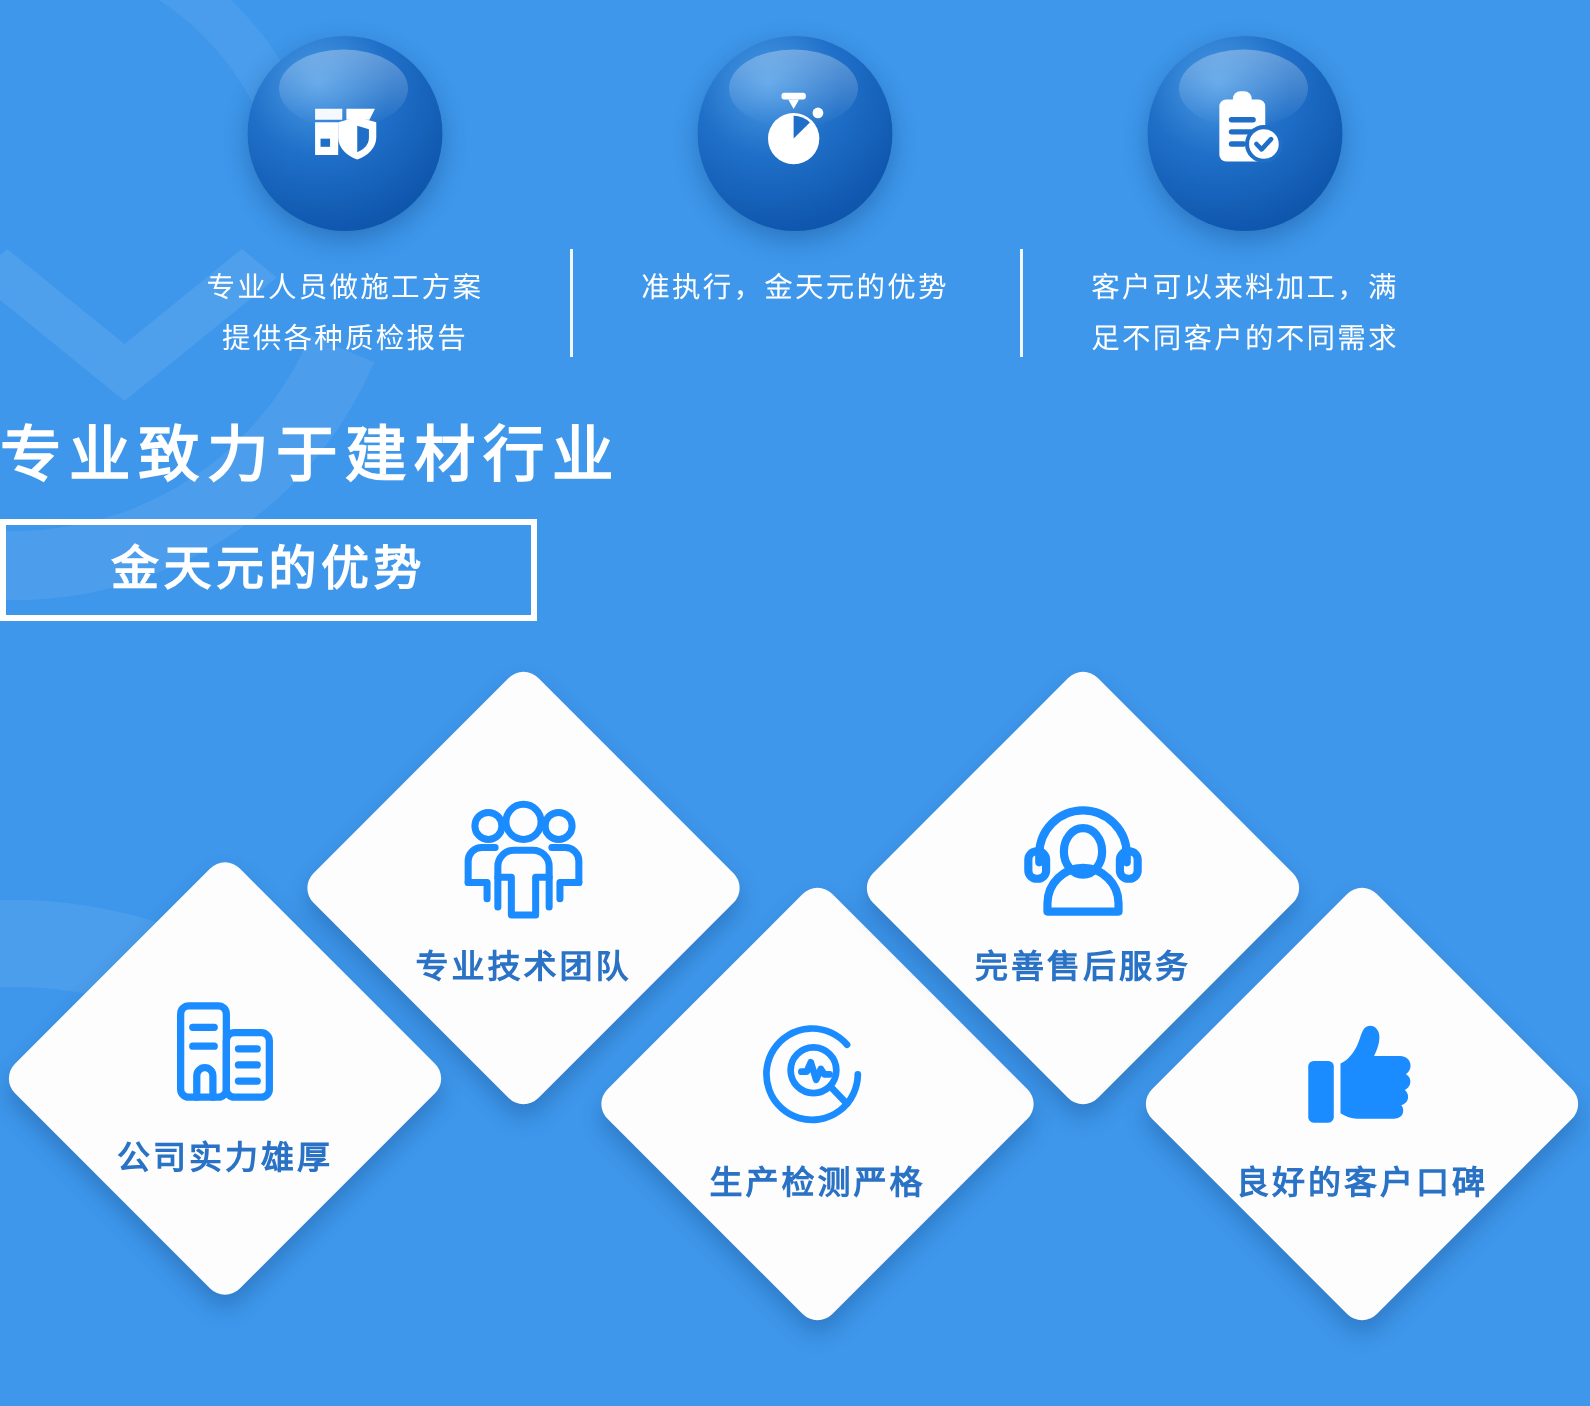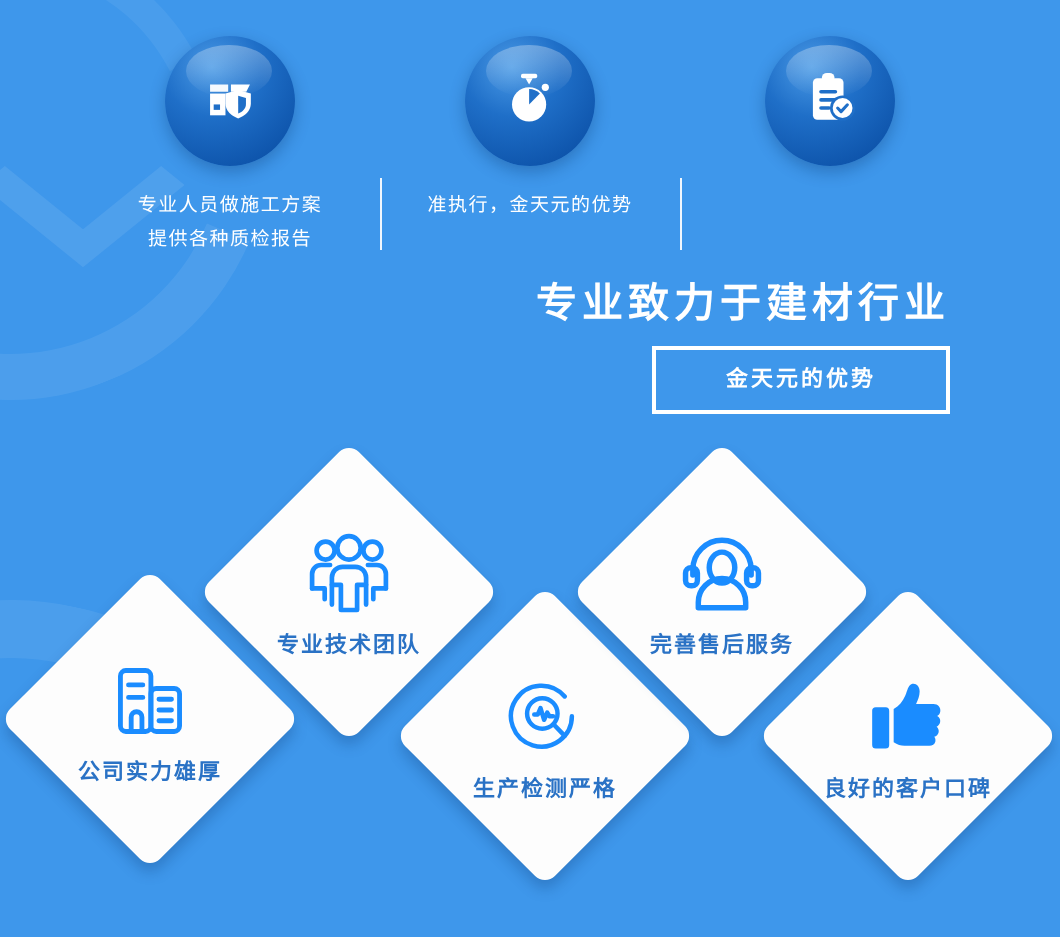--- a/index.html
+++ b/index.html
@@ -55,21 +55,21 @@
     left:18px; top:120px;
     width:130px; height:130px;
     border-left:30px solid rgba(255,255,255,.085);
     border-bottom:30px solid rgba(255,255,255,.085);
     transform:rotate(-45deg) skew(6deg,6deg);
   }
 
   
   .features {
     position:absolute;
-    left:0; top:36px;
+    left:0; top:24px;
     width:1060px;
     display:flex;
     justify-content:center;
     align-items:flex-start;
   }
   .feature {
     width:300px;
     display:flex;
     flex-direction:column;
     align-items:center;
@@ -105,42 +105,42 @@
     margin-top:22px;
     color:#ffffff;
     font-size:19px;
     line-height:34px;
     text-align:center;
     letter-spacing:1.5px;
     font-weight:400;
   }
 
   
-  .headline { position:absolute; left:0; top:278px; width:950px; text-align:right; }
+  .headline { position:absolute; left:0; top:278px; width:950px; text-align:left; }
   .h-main {
     color:#ffffff;
     font-size:41px;
     font-weight:bold;
     letter-spacing:5px;
     line-height:50px;
   }
   .h-sub {
     margin-top:16px;
     color:#ffffff;
     font-size:24px;
     letter-spacing:1px;
     line-height:34px;
   }
   .h-badge {
     display:inline-block;
     margin-top:18px;
     padding:10px 70px 12px;
     border:4px solid #ffffff;
     color:#ffffff;
-    font-size:22px;
+    font-size:32px;
     font-weight:bold;
     letter-spacing:3px;
     line-height:38px;
   }
 
   
   .diamonds { position:absolute; left:0; top:0; width:1060px; height:937px; }
   .dia {
     position:absolute;
     width:212px; height:212px;
@@ -232,20 +232,22 @@
             <rect x="18" y="22" width="20" height="4" rx="2" fill="#1f6fc8"></rect>
             <rect x="18" y="31" width="20" height="4" rx="2" fill="#1f6fc8"></rect>
             <rect x="18" y="40" width="13" height="4" rx="2" fill="#1f6fc8"></rect>
             <circle cx="44" cy="42" r="14" fill="#1f6fc8"></circle>
             <circle cx="44" cy="42" r="11"></circle>
             <path d="m38.5 42 3.8 4 7-7.6" stroke="#1f6fc8" stroke-width="3.4" fill="none" stroke-linecap="round" stroke-linejoin="round"></path>
           </svg>
         </span>
       </div>
       <div class="feature-text">
+        <div>客户可以来料加工，满</div>
+        <div>足不同客户的不同需求</div>
       </div>
     </div>
 
   </div>
 
   <div class="headline">
     <div class="h-main">专业致力于建材行业</div>
     <div class="h-badge">金天元的优势</div>
   </div>
 

